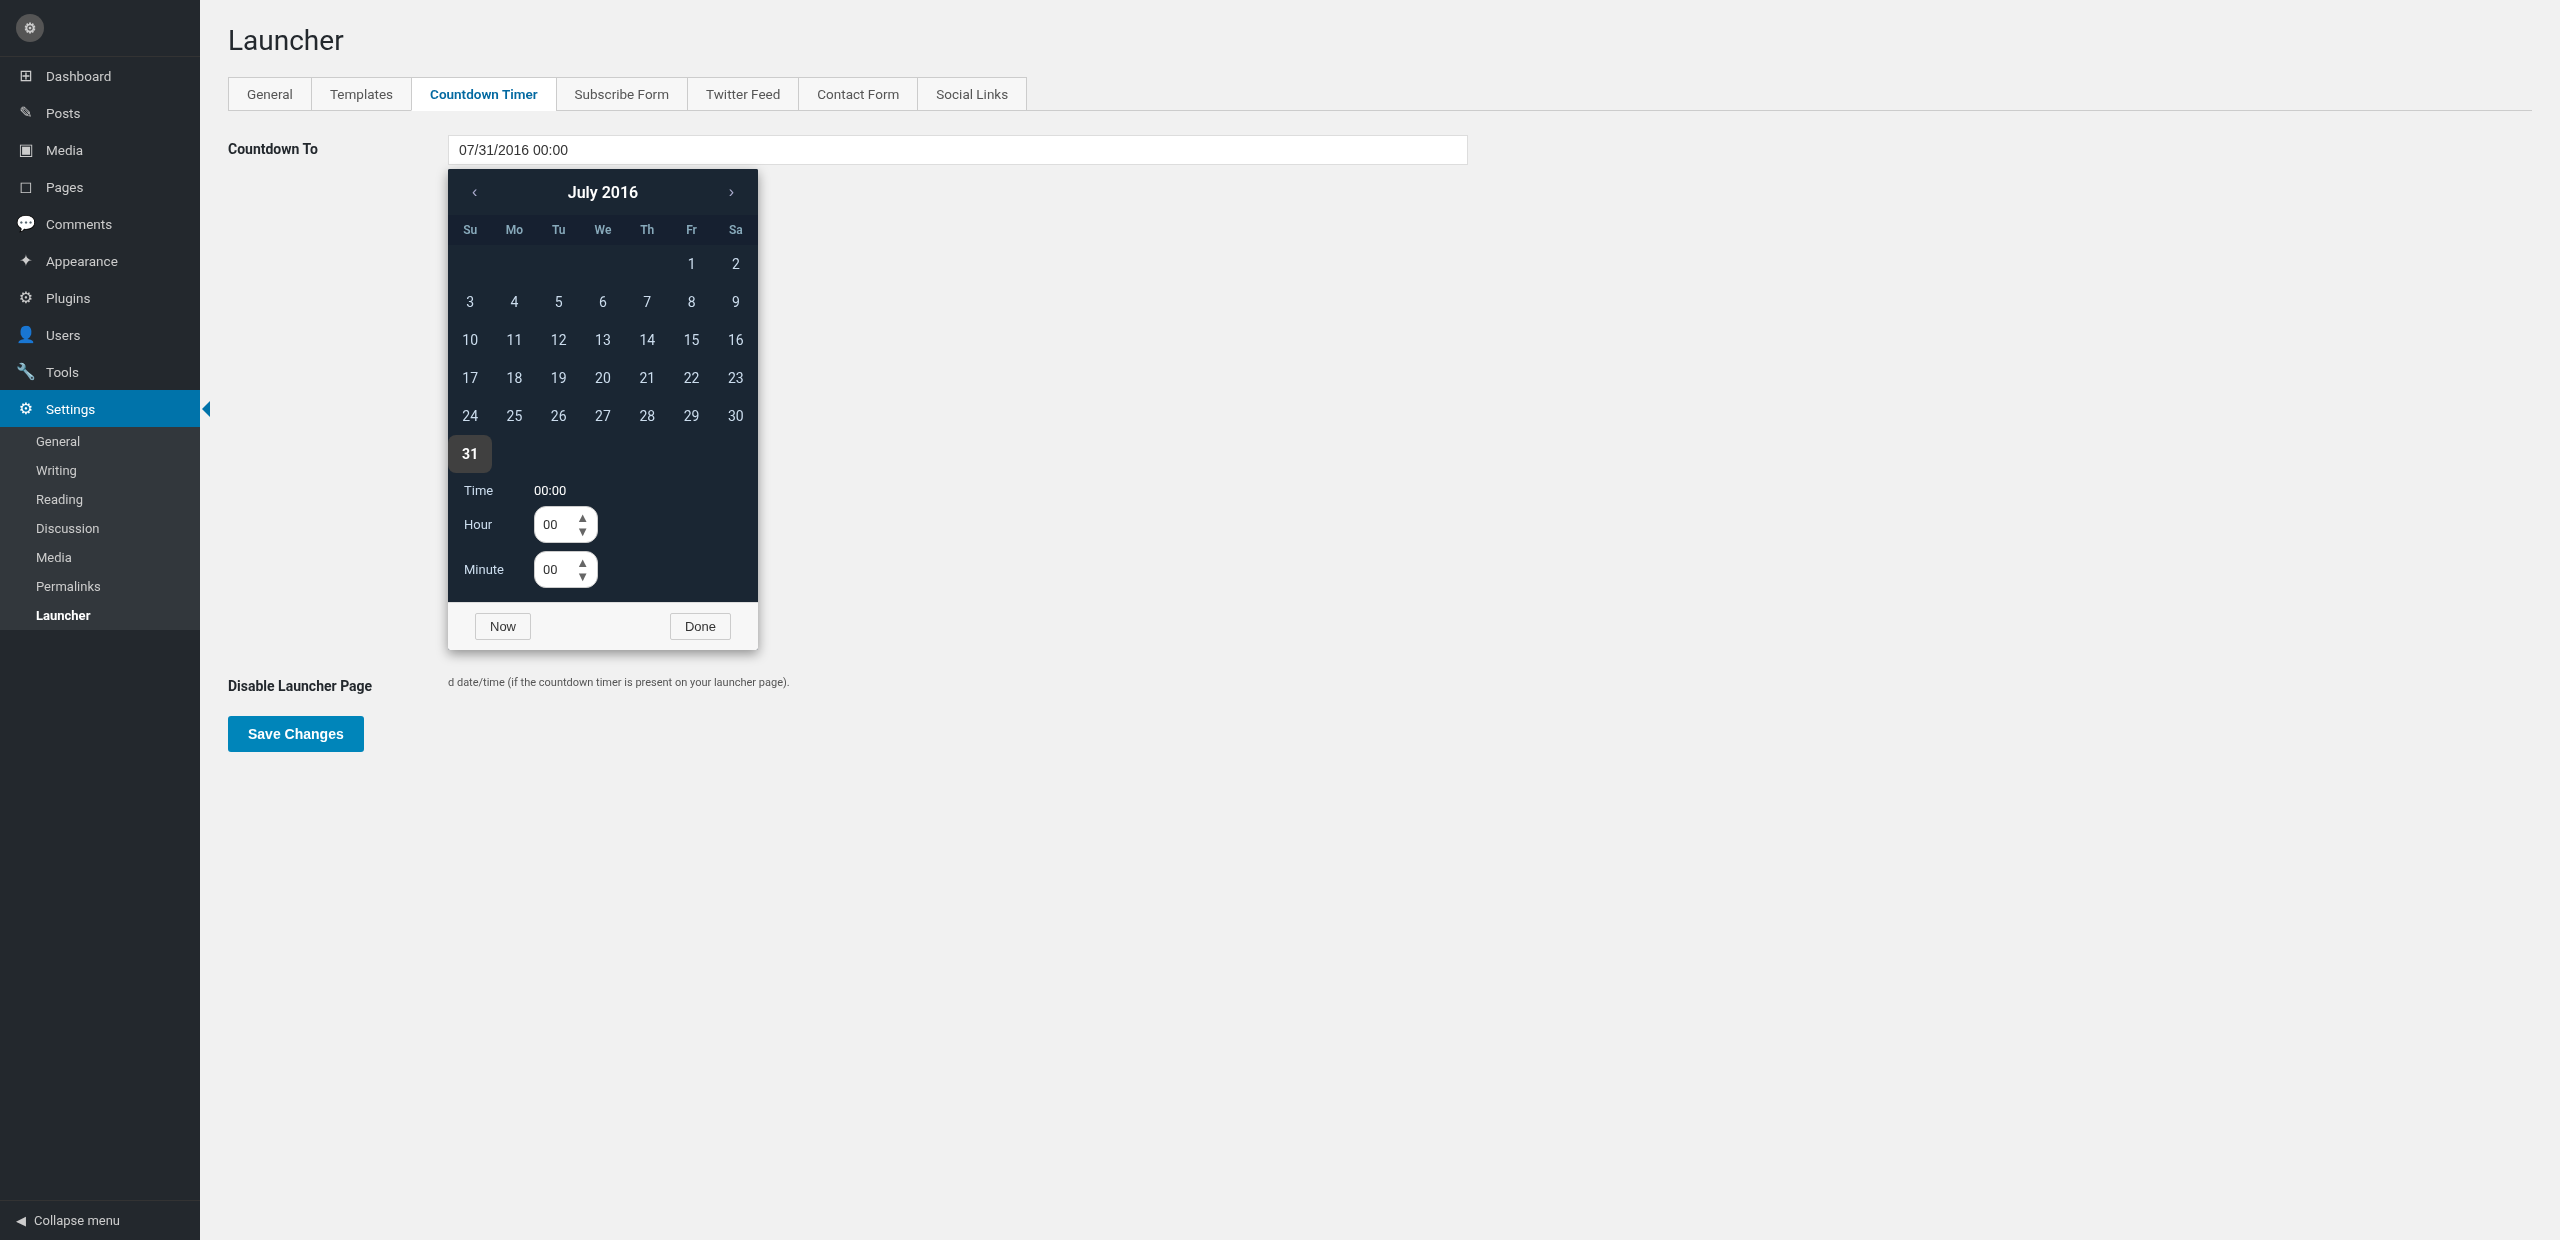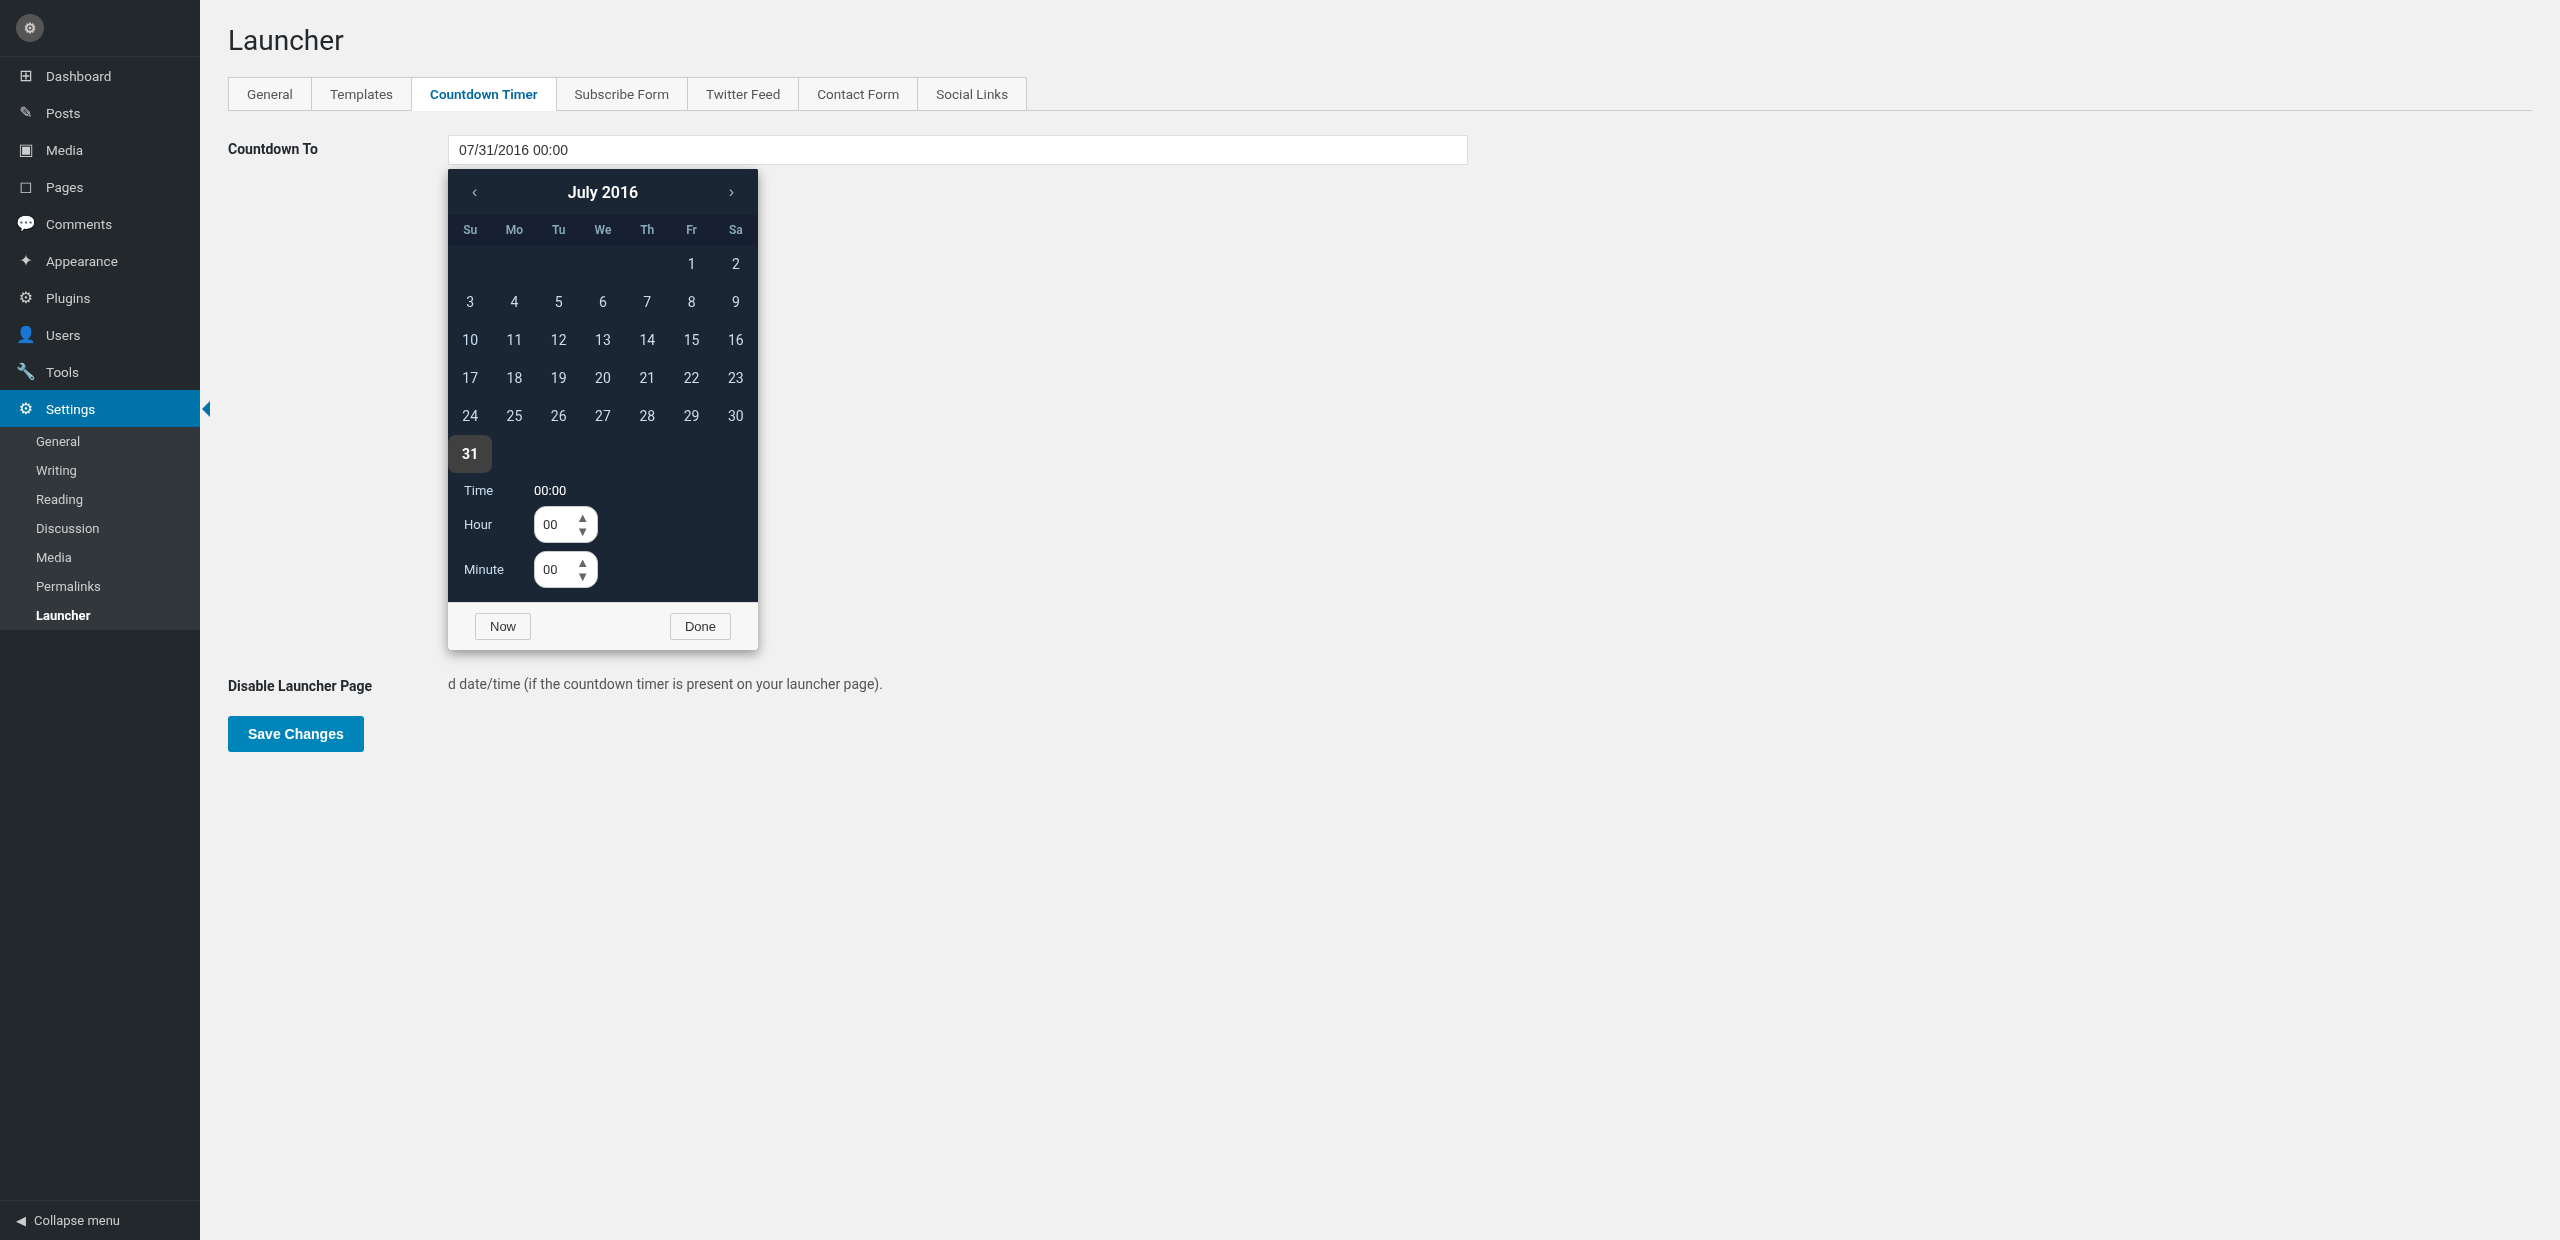--- a/index.html
+++ b/index.html
@@ -125,21 +125,21 @@
       padding: 6px 10px;
       border: 1px solid #ddd;
       background: #fff;
       font-size: 14px;
       color: #333;
       outline: none;
     }
 
     .hint-text {
       color: #555;
-      font-size: 14px;
+      font-size: 11px;
       margin-top: 4px;
     }
 
     
     .datepicker {
       position: relative;
       z-index: 100;
       margin-top: 4px;
     }
     .calendar-popup {

